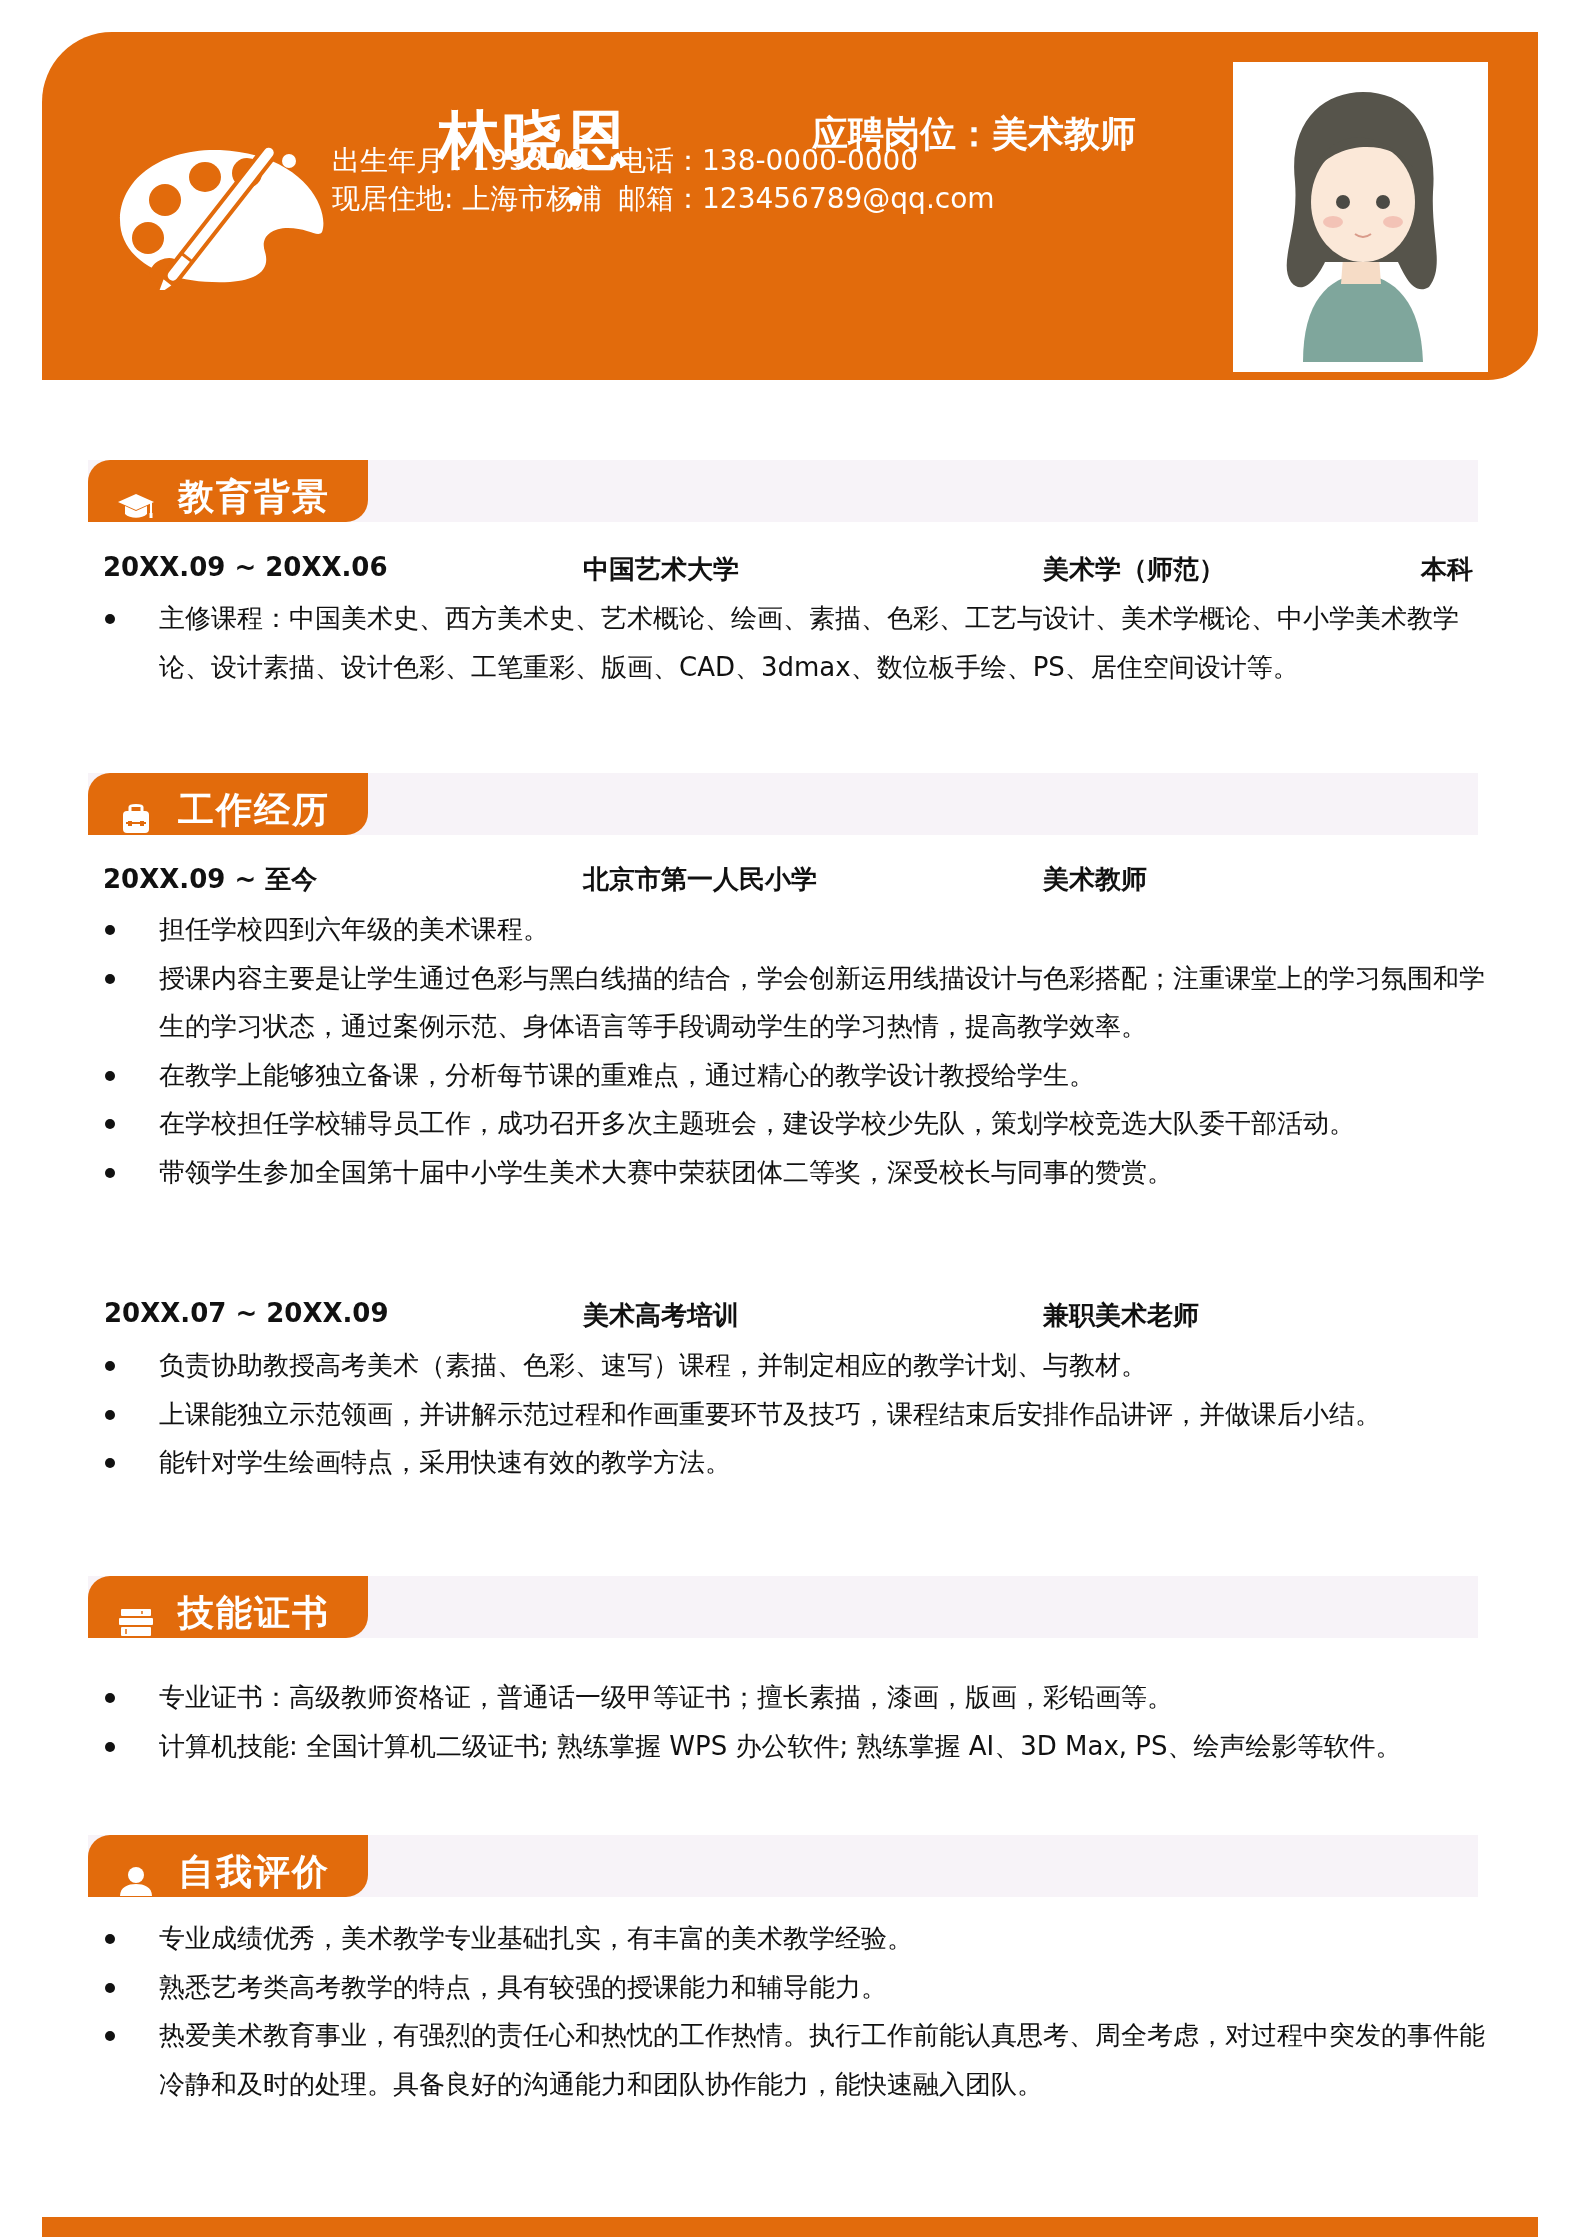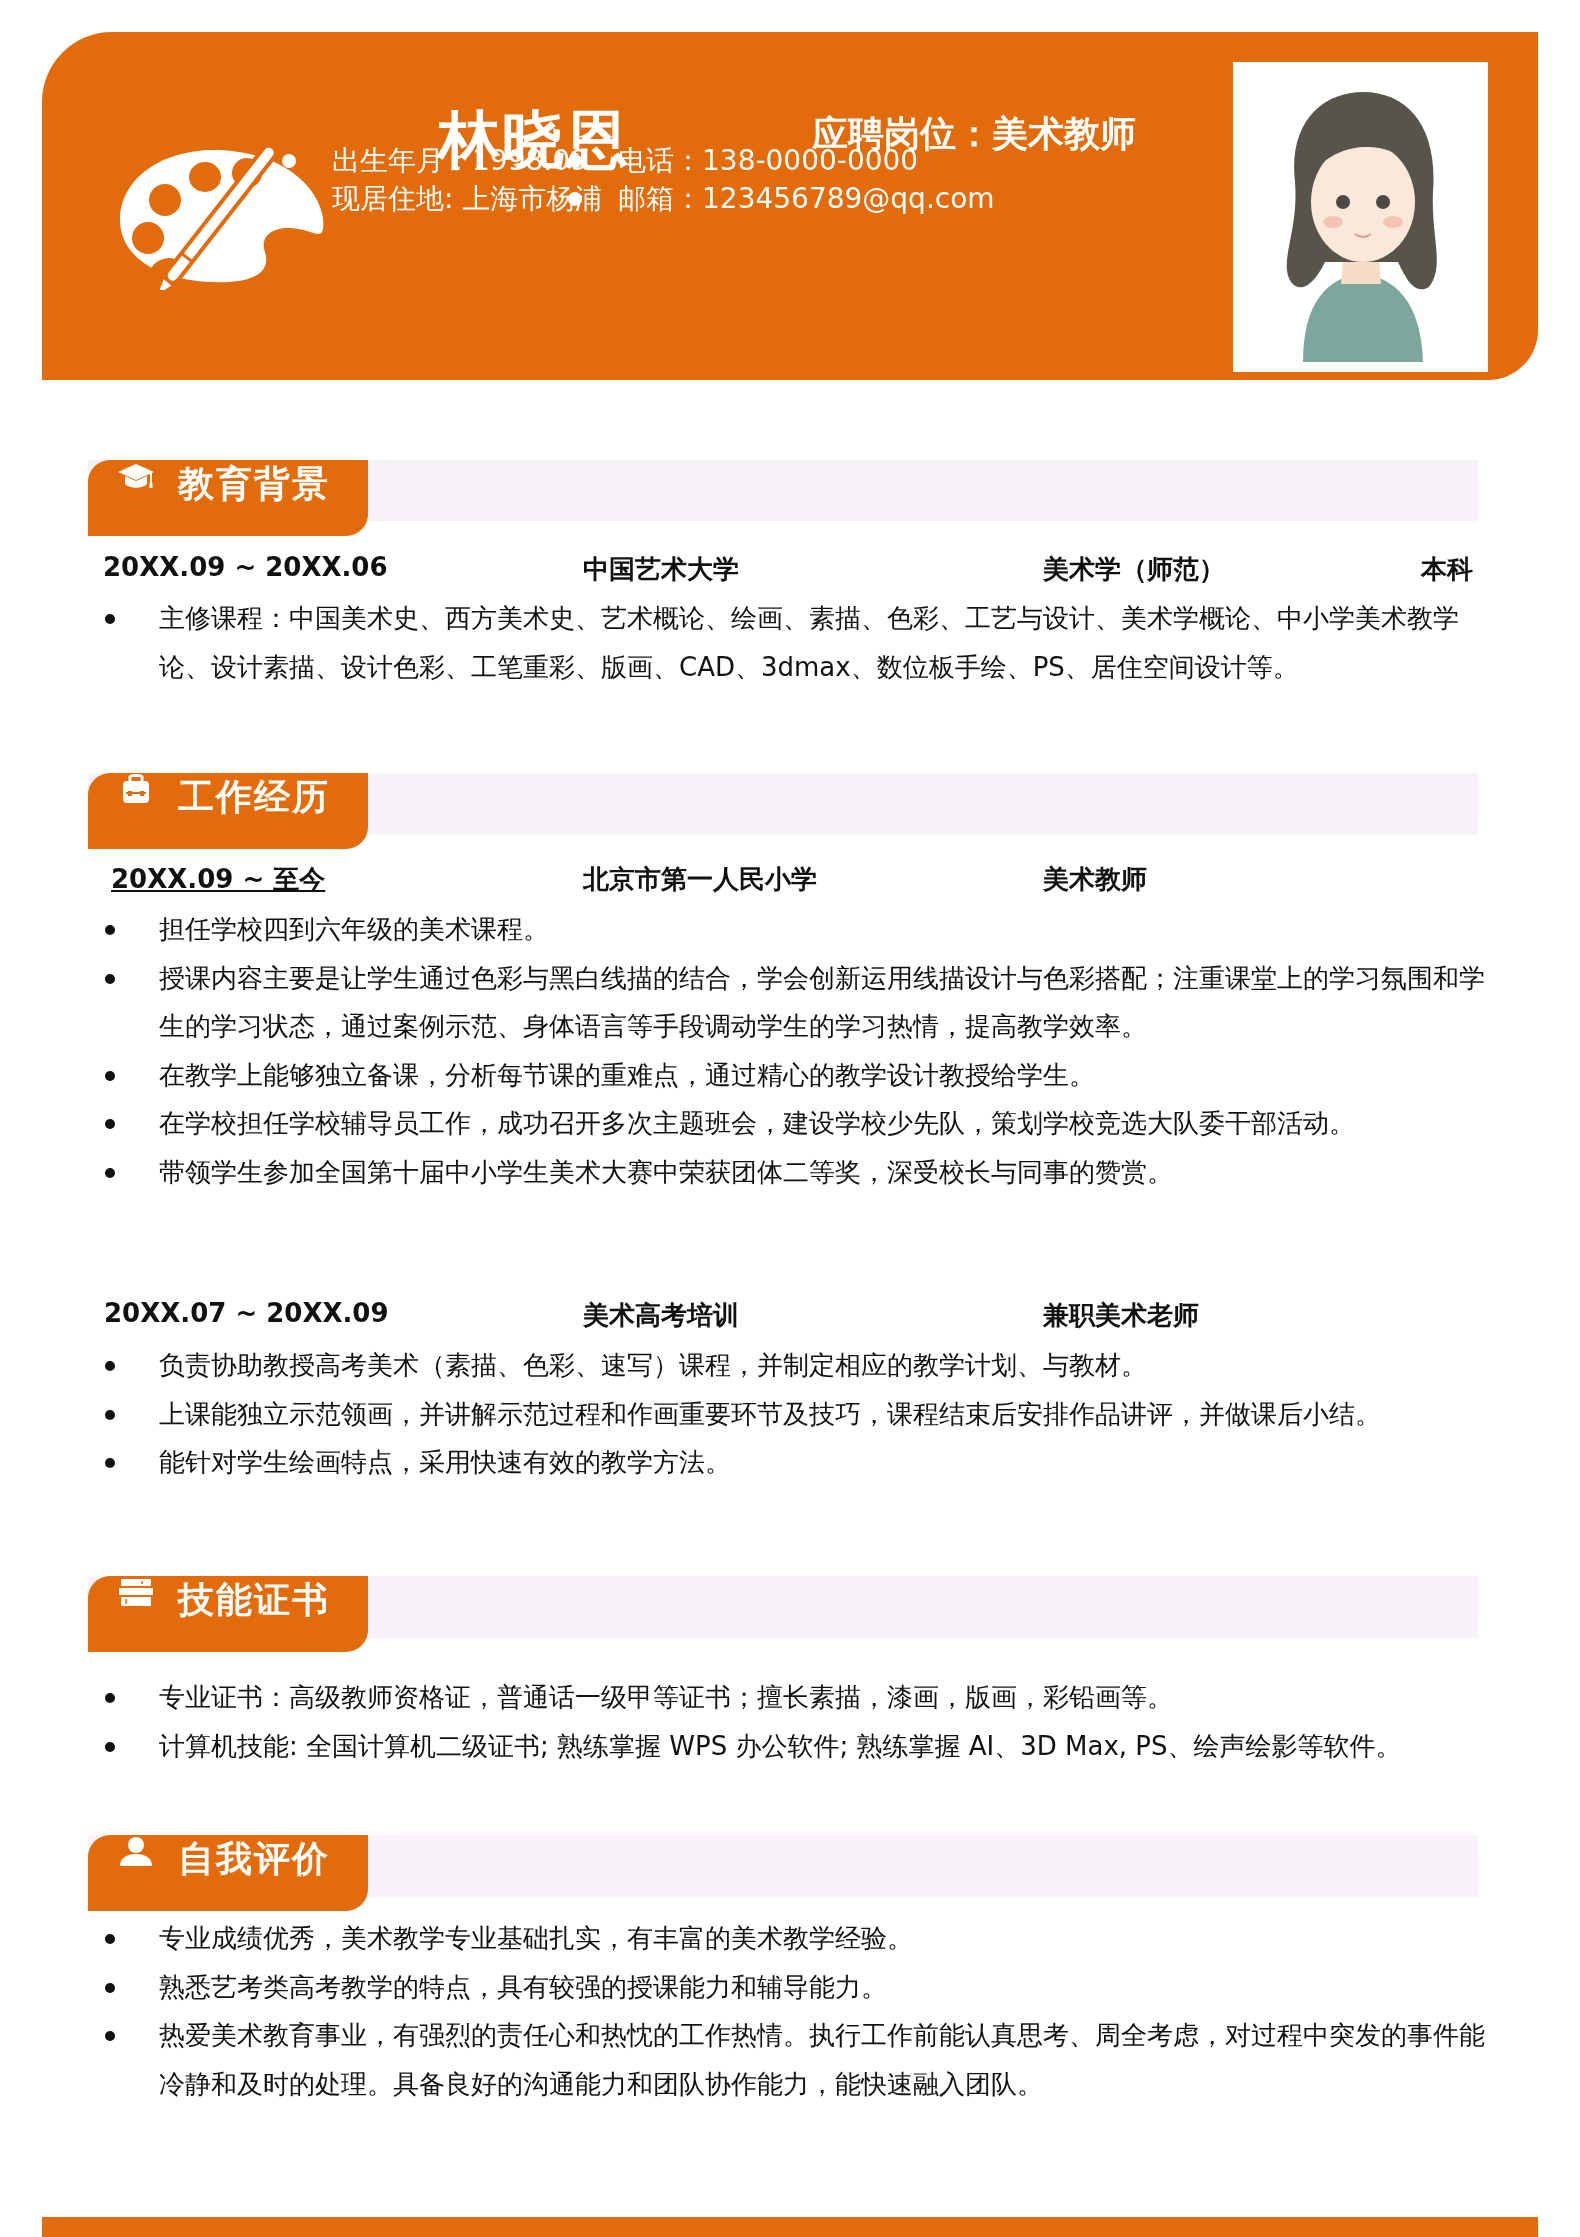--- a/index.html
+++ b/index.html
@@ -30,23 +30,23 @@
   .photo {
     position: absolute; left: 1191px; top: 30px; width: 255px; height: 310px; background: #fff;
     overflow: hidden;
   }
 
   
   .section-bar {
     position: absolute; left: 88px; width: 1390px; height: 62px; background: #f7f3f8;
   }
   .section-tab {
-    position: absolute; left: 0; top: 0; width: 280px; height: 76px; background: #e26b0c;
+    position: absolute; left: 0; top: 0; width: 280px; height: 62px; background: #e26b0c;
     border-top-left-radius: 22px; border-bottom-right-radius: 22px;
-    display: flex; align-items: flex-start; padding-left: 28px; color: #fff;
+    display: flex; align-items: flex-end; padding-left: 28px; color: #fff;
   }
   .section-tab .tab-icon { width: 40px; height: 32px; margin-right: 22px; flex: none; }
   .section-tab .tab-title { font-size: 36px; font-weight: bold; letter-spacing: 2px; }
 
   .row-head {
     position: absolute; left: 103px; width: 1380px; height: 40px; font-size: 26px; font-weight: bold;
   }
   .row-head span { position: absolute; top: 0; white-space: nowrap; }
 
   .bullets { position: absolute; left: 103px; width: 1390px; font-size: 26px; line-height: 48.5px; }
@@ -142,21 +142,21 @@
       <rect x="7" y="8" width="26" height="22" rx="4" fill="#fff"></rect>
       <path d="M10 20 L30 20" stroke="#e26b0c" stroke-width="2"></path>
       <rect x="12" y="18" width="4" height="5" fill="#e26b0c"></rect>
       <rect x="24" y="18" width="4" height="5" fill="#e26b0c"></rect>
     </svg>
     <span class="tab-title">工作经历</span>
   </div>
 </div>
 
 <div class="row-head" style="top:862px;">
-  <span style="left:8px;text-decoration:underline;">20XX.09 ~  至今</span>
+  <span style="left:0;">20XX.09 ~  至今</span>
   <span style="left:480px;">北京市第一人民小学</span>
   <span style="left:940px;">美术教师</span>
 </div>
 <ul class="bullets" style="top:905px;">
   <li>担任学校四到六年级的美术课程。</li>
   <li>授课内容主要是让学生通过色彩与黑白线描的结合，学会创新运用线描设计与色彩搭配；注重课堂上的学习氛围和学生的学习状态，通过案例示范、身体语言等手段调动学生的学习热情，提高教学效率。</li>
   <li>在教学上能够独立备课，分析每节课的重难点，通过精心的教学设计教授给学生。</li>
   <li>在学校担任学校辅导员工作，成功召开多次主题班会，建设学校少先队，策划学校竞选大队委干部活动。</li>
   <li>带领学生参加全国第十届中小学生美术大赛中荣获团体二等奖，深受校长与同事的赞赏。</li>
 </ul>

